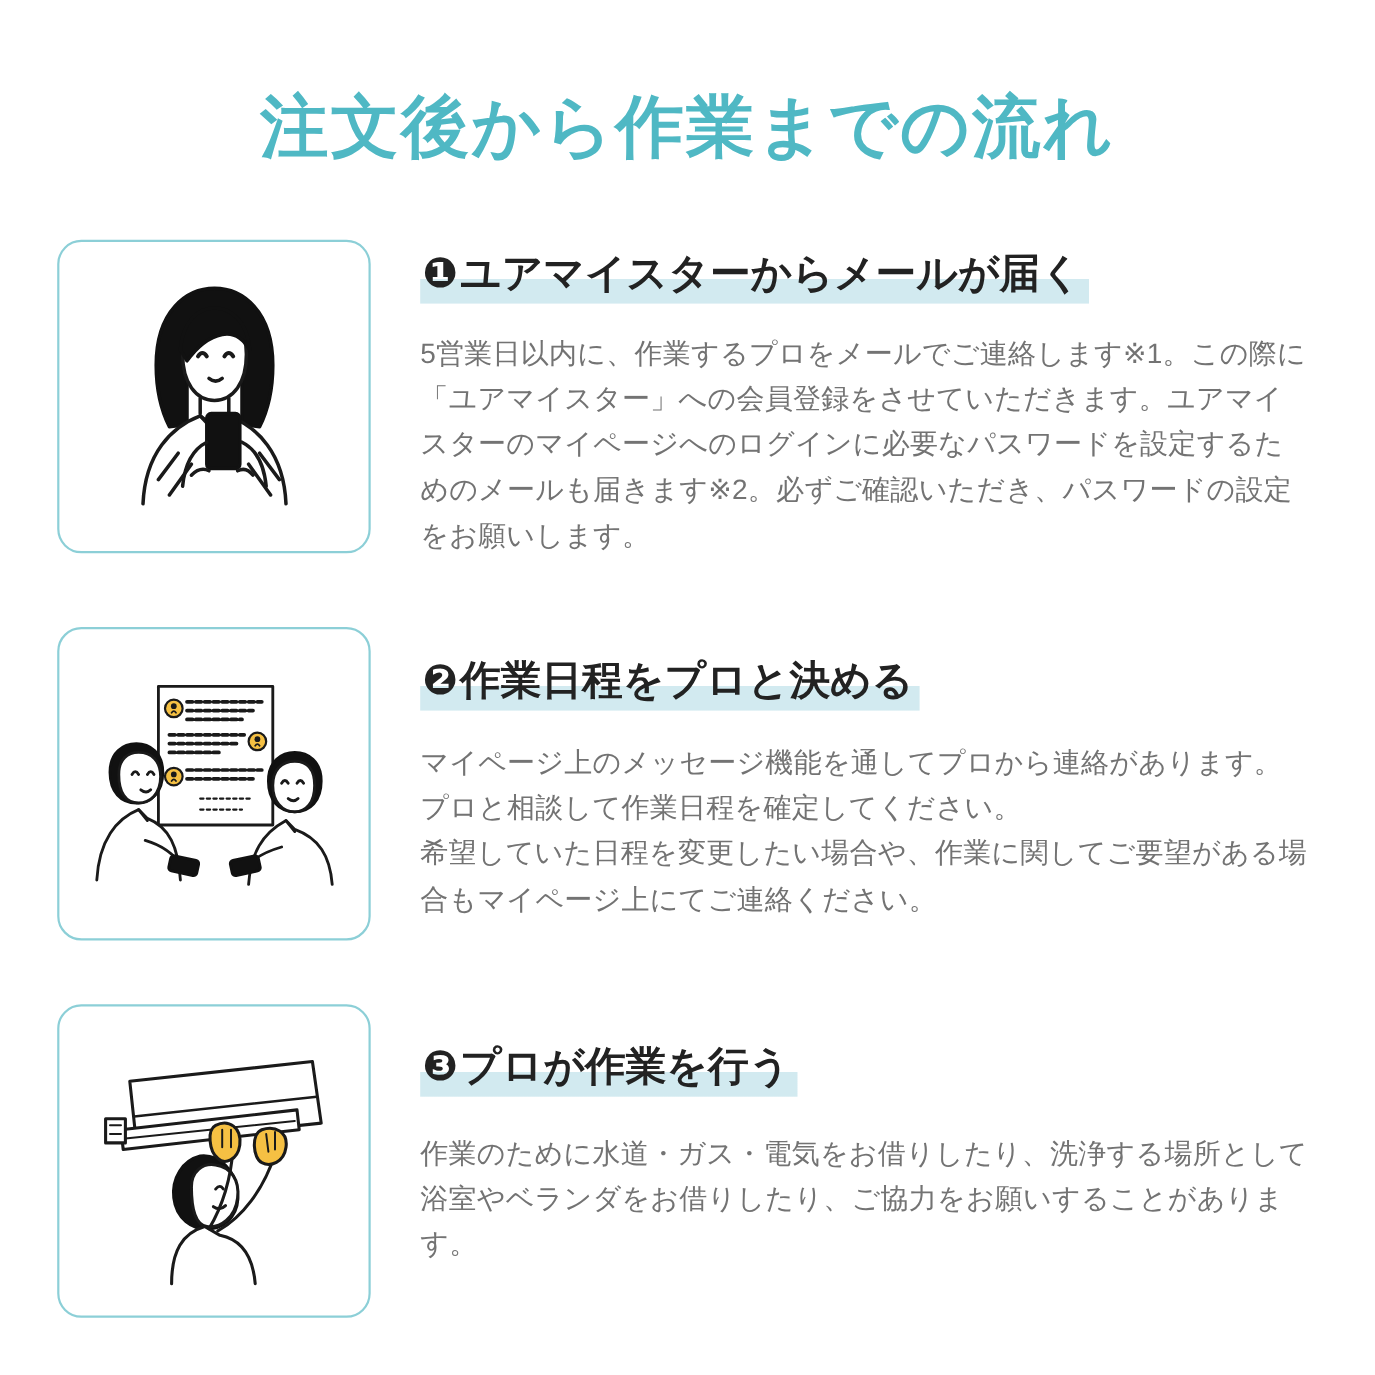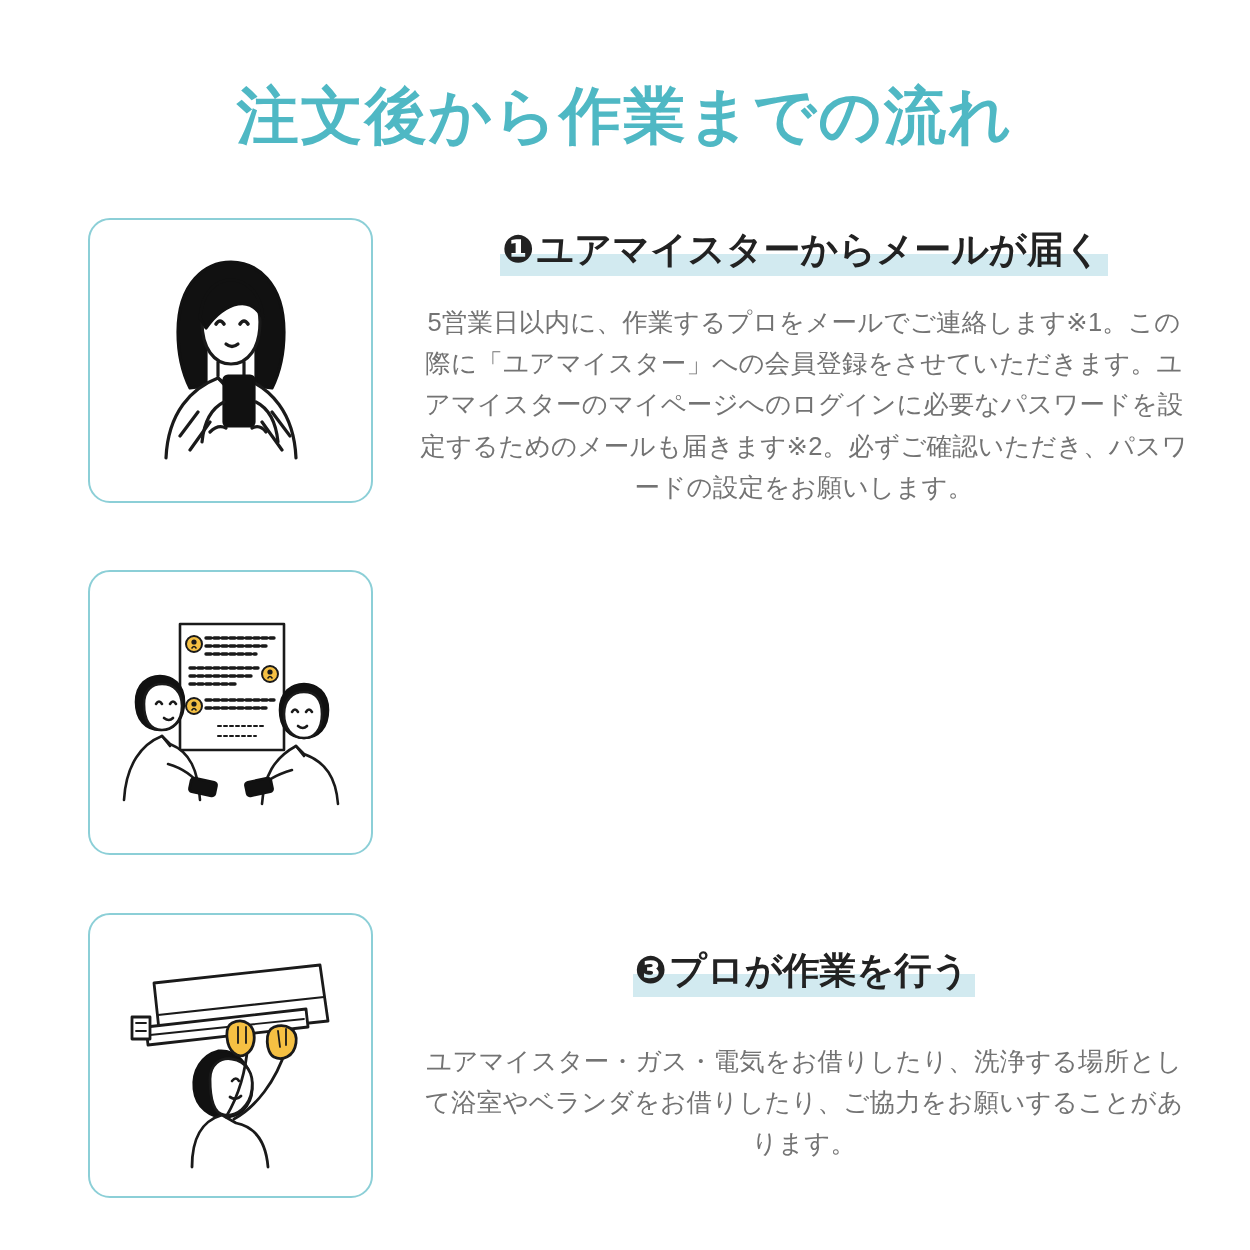--- a/index.html
+++ b/index.html
@@ -30,23 +30,22 @@
     padding-top: 82px;
     line-height: 1.1;
   }
 
   .steps {
     margin-top: 68px;
   }
   .step {
     display: flex;
     align-items: flex-start;
-    padding-left: 88px;
+    padding-left: 52px;
     margin-bottom: 58px;
-    text-align: center;
   }
   .step-figure {
     width: 285px;
     height: 285px;
     flex: 0 0 285px;
     border: 2px solid #8ccfd7;
     border-radius: 22px;
     box-sizing: border-box;
     background: #ffffff;
     display: flex;
@@ -82,21 +81,21 @@
     color: #737373;
     margin: 0;
     letter-spacing: 0.2px;
   }
 
   
   .step-1 { margin-bottom: 62px; }
   .step-2 .step-body { padding-top: 26px; }
   .step-2 .step-heading { margin-bottom: 28px; }
   .step-3 .step-body { padding-top: 34px; }
-  .step-3 .step-heading { margin-bottom: 44px; }
+  .step-3 .step-heading { margin-bottom: 32px; }
 
   svg { display: block; }
 </style>
 </head>
 <body>
 
 <div class="page">
 
   <h1 class="page-title">注文後から作業までの流れ</h1>
 
@@ -177,20 +176,27 @@
             <path d="M186 124 q3 -5 6 0 M200 124 q3 -5 6 0" stroke-width="2.6"></path>
             <path d="M192 138 q5 4 9 0"></path>
             <path d="M156 216 C158 188 168 170 190 158 L198 166 C220 174 230 190 232 216" fill="#ffffff"></path>
             <path d="M190 158 L198 168"></path>
 
             <path d="M186 182 C172 186 160 192 152 202"></path>
             <rect x="140" y="192" width="26" height="14" rx="3" transform="rotate(-12 153 199)" fill="#111111" stroke="#111111"></rect>
           </g>
         </svg>
       </div>
+      <div class="step-body">
+        <div class="step-heading">
+          <span class="num">❷</span><span>作業日程をプロと決める</span>
+        </div>
+        <p class="step-text">マイページ上のメッセージ機能を通してプロから連絡があります。プロと相談して作業日程を確定してください。</p>
+        <p class="step-text">希望していた日程を変更したい場合や、作業に関してご要望がある場合もマイページ上にてご連絡ください。</p>
+      </div>
     </div>
 
     <div class="step step-3">
       <div class="step-figure">
         <svg width="250" height="250" viewBox="0 0 250 250" aria-hidden="true">
           <g fill="none" stroke="#1a1a1a" stroke-width="2.8" stroke-linecap="round" stroke-linejoin="round">
 
             <path d="M48 52 L214 34 L222 90 L54 108 Z" fill="#ffffff"></path>
             <path d="M52 84 L218 66" stroke-width="2.2"></path>
 
@@ -213,18 +219,18 @@
             <path d="M168 96 C180 92 192 98 190 112 C188 126 176 130 168 126 C160 122 158 100 168 96 Z" fill="#f5c043" stroke="#1a1a1a"></path>
             <path d="M126 92 C138 86 150 94 148 110 C146 124 134 128 128 122 C120 116 118 96 126 92 Z" fill="#f5c043" stroke="#1a1a1a"></path>
             <path d="M172 100 L174 116 M180 98 L180 114 M132 96 L132 112 M140 96 L140 112" stroke-width="1.8"></path>
           </g>
         </svg>
       </div>
       <div class="step-body">
         <div class="step-heading">
           <span class="num">❸</span><span>プロが作業を行う</span>
         </div>
-        <p class="step-text">ユアマイスター・ガス・電気をお借りしたり、洗浄する場所として浴室やベランダをお借りしたり、ご協力をお願いすることがあります。</p>
+        <p class="step-text">作業のために水道・ガス・電気をお借りしたり、洗浄する場所として浴室やベランダをお借りしたり、ご協力をお願いすることがあります。</p>
       </div>
     </div>
 
   </div>
 </div>
 
 </body></html>

